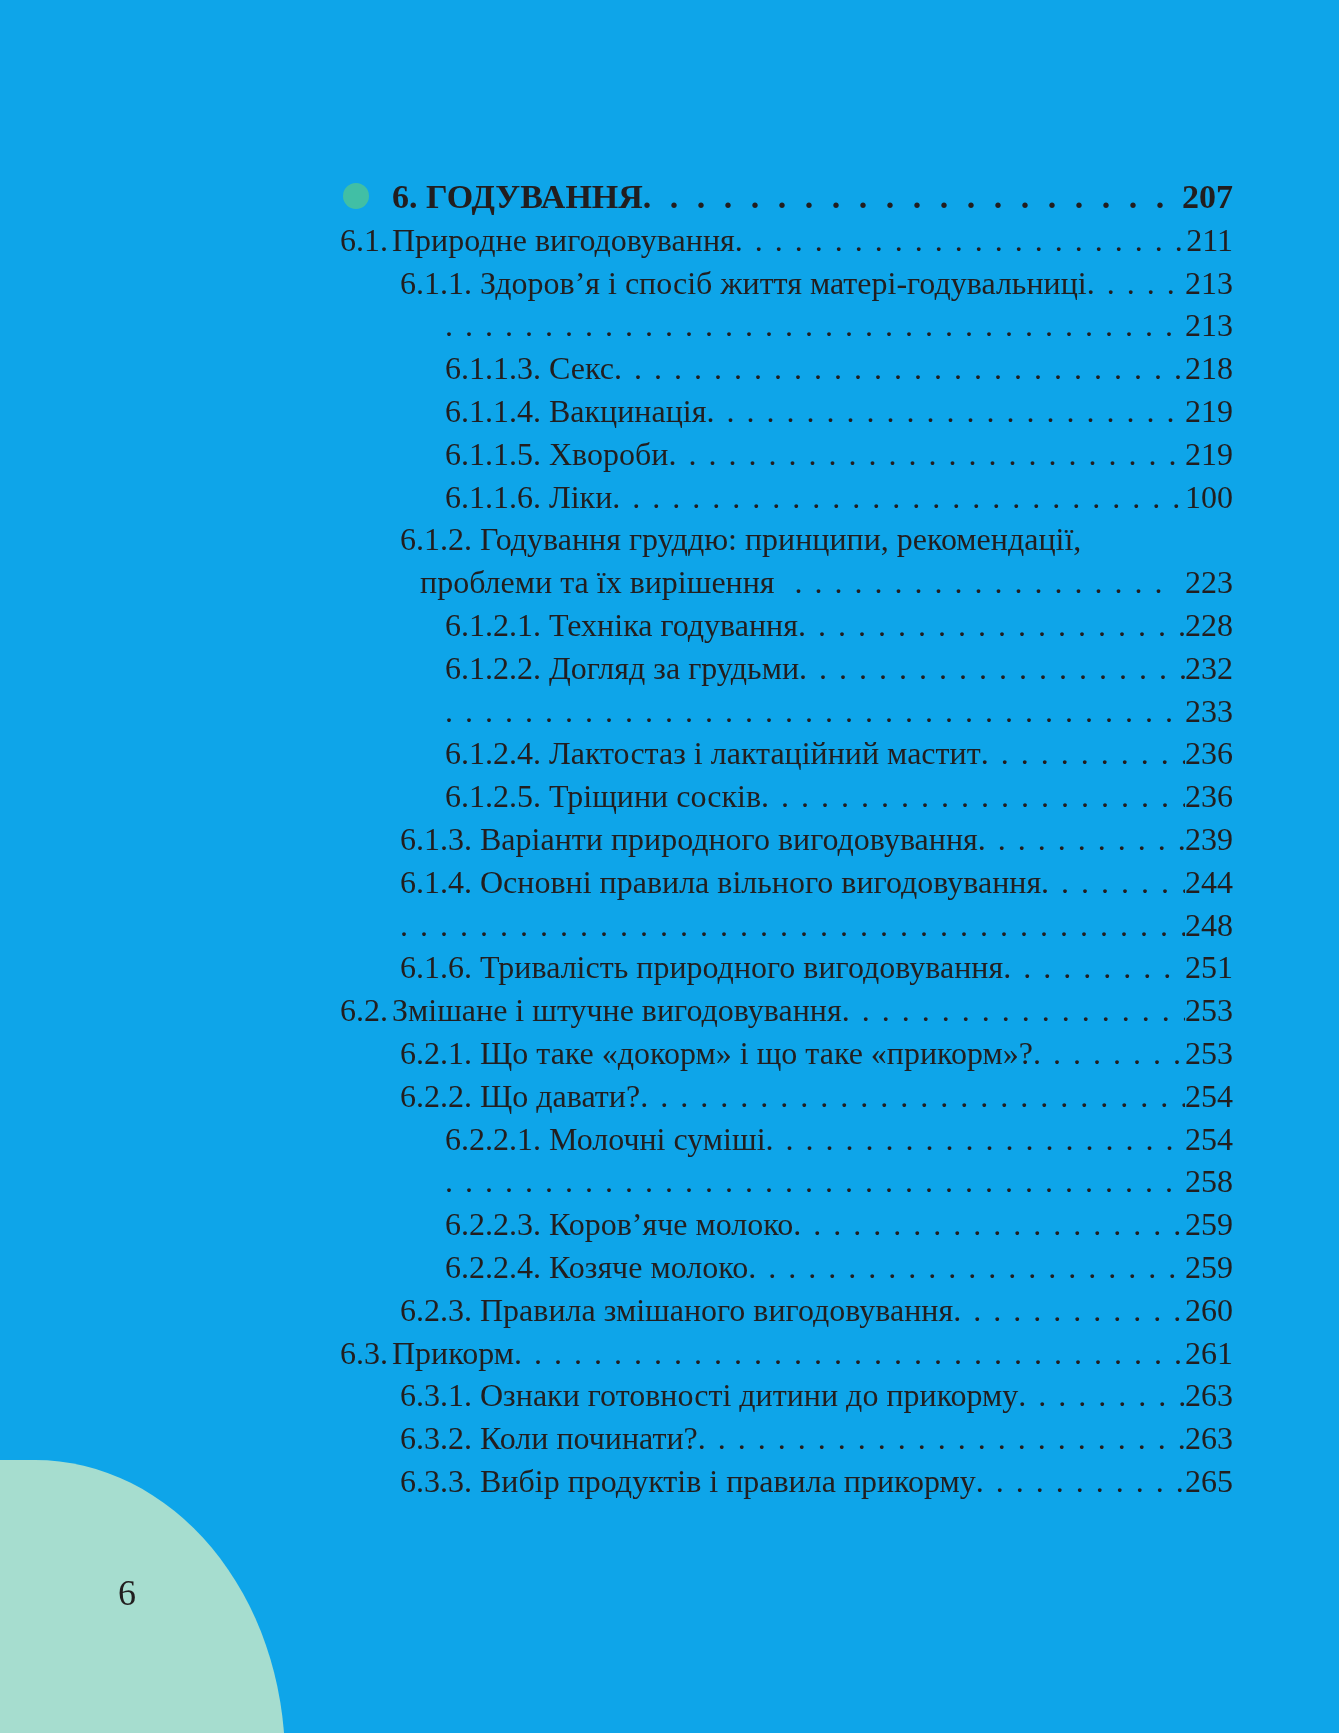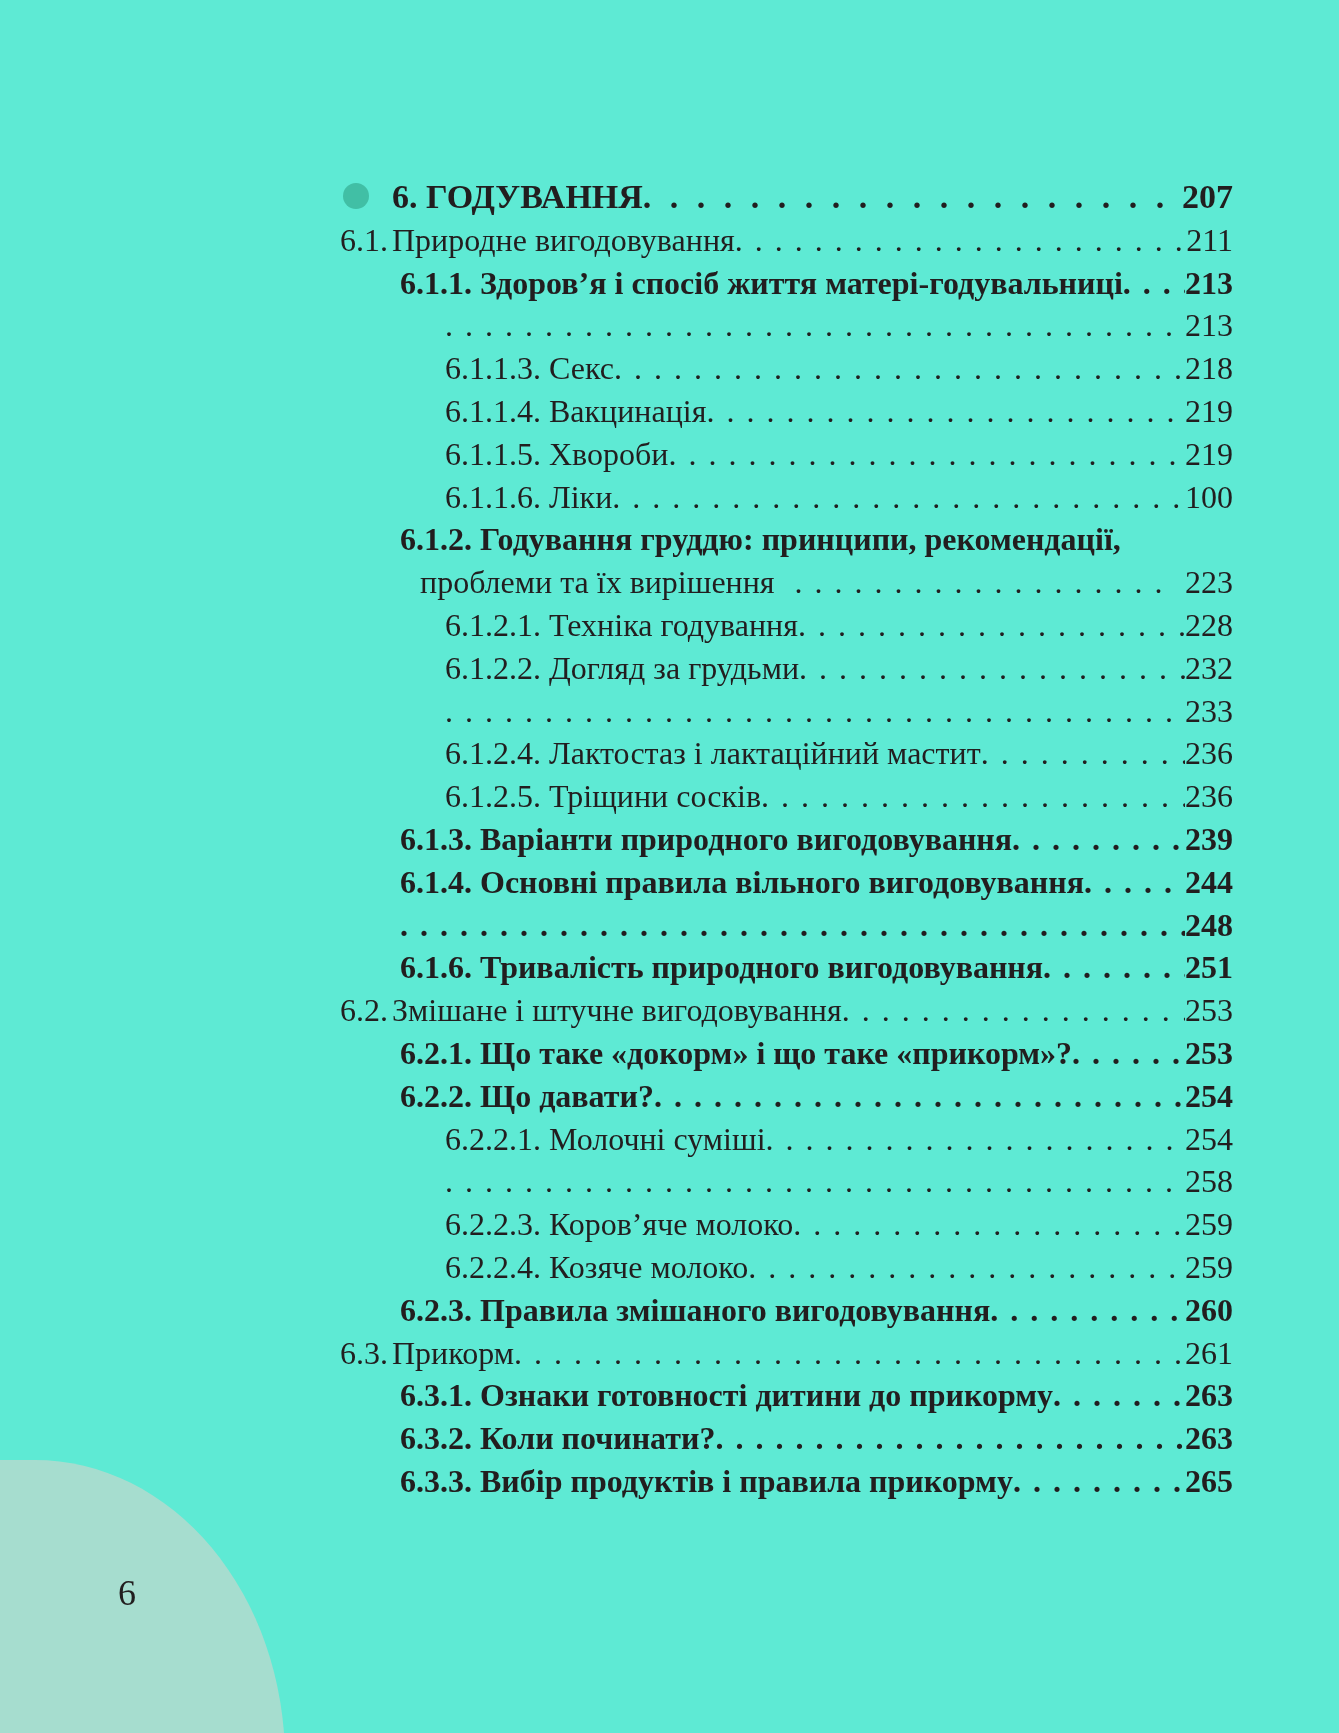--- a/index.html
+++ b/index.html
@@ -5,21 +5,21 @@
   :root{
     --accent:#41bfa5;
     --mint:#a6ddcf;
     --text:#221e1f;
   }
   html,body{margin:0;padding:0;background:#ffffff;}
   .page{
     position:relative;
     width:1339px;
     height:1733px;
-    background:#5eead4;
+    background:#0ea5e9;
     overflow:hidden;
     font-family:"Liberation Serif","DejaVu Serif",serif;
     color:var(--text);
   }
   .toc{
     position:absolute;
     left:340px;
     top:176px;
     width:893px;
   }
@@ -54,21 +54,21 @@
     position:absolute;
     left:3px;
     top:7px;
     width:26px;
     height:26px;
     border-radius:50%;
     background:var(--accent);
   }
   
   .lvl1 .num{display:inline-block;min-width:52px;}
-  .lvl2{padding-left:60px;font-weight:bold;}
+  .lvl2{padding-left:60px;}
   .lvl3{padding-left:105px;}
   .wrapline{padding-left:80px;gap:20px;}
   
   .footer-shape{
     position:absolute;
     left:0;
     top:1460px;
     width:285px;
     height:340px;
     background:var(--mint);

